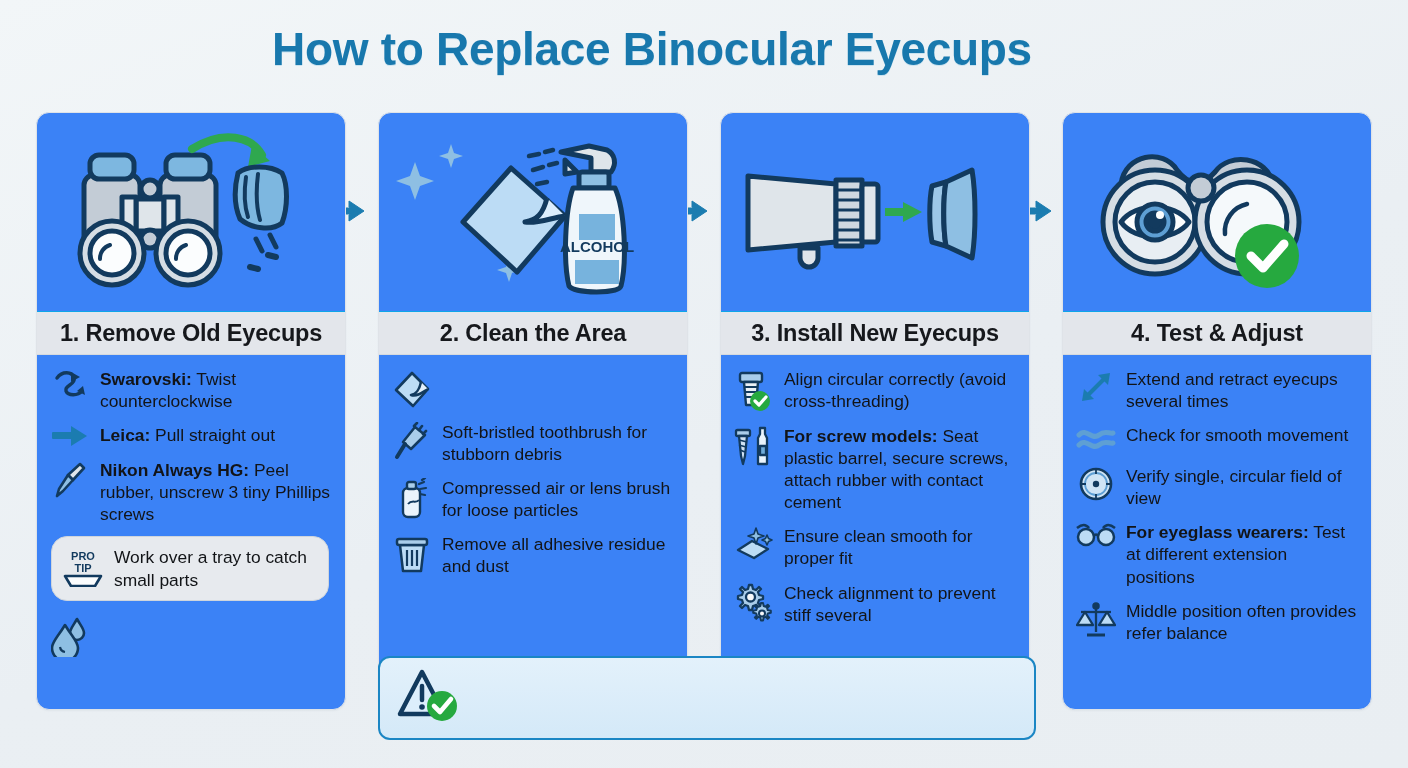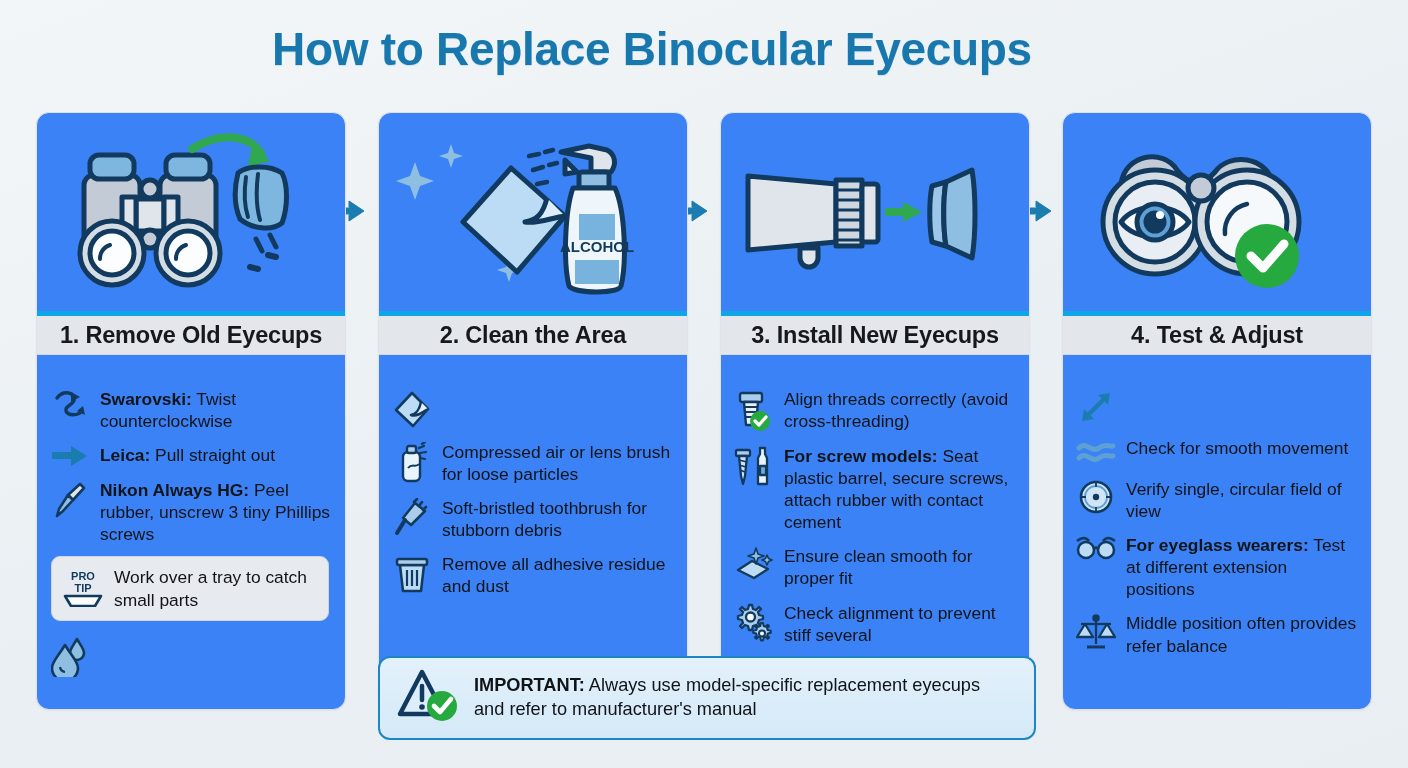--- a/index.html
+++ b/index.html
@@ -43,33 +43,33 @@
   }
   .hero {
     height: 198px;
     position: relative;
     display: flex;
     align-items: center;
     justify-content: center;
   }
   .panel-title {
     background: #e3e6eb;
-    border-top: 5px solid #0ea5e9;
+    border-top: 1px solid #0ea5e9;
     border-bottom: 1px solid #d6dade;
     height: 44px;
     display: flex;
     align-items: center;
     justify-content: center;
     font-size: 23.5px;
     font-weight: bold;
     color: #16181c;
     letter-spacing: -0.2px;
   }
   .panel-body {
-    padding: 32px 14px 10px 12px;
+    padding: 12px 14px 10px 12px;
     flex: 1;
   }
 
   
   .item {
     display: flex;
     align-items: flex-start;
     gap: 9px;
     margin-bottom: 11px;
   }
@@ -86,21 +86,21 @@
     line-height: 1.27;
     color: #121417;
     padding-top: 1px;
   }
   .item .txt b { font-weight: bold; }
 
   
   .protip {
     background: #e7eaee;
     border: 1.5px solid #cfd5dc;
-    border-radius: 9px;
+    border-radius: 16px;
     display: flex;
     align-items: center;
     gap: 8px;
     padding: 9px 10px 9px 8px;
     margin: 4px 2px 12px 2px;
   }
   .protip .ptico { width: 46px; min-width: 46px; text-align: center; }
   .protip .pttxt { font-size: 17.4px; line-height: 1.27; color: #121417; }
 
   
@@ -319,52 +319,52 @@
               <g stroke="#123a5e" stroke-width="2.6" stroke-linejoin="round">
             <path d="M4 21 L20 4 L36 20 L21 37 Z" fill="#bcdcf5"></path>
             <path d="M29 13 C 27 22, 24 25, 19 26 C 25 28, 31 23, 36 20" fill="#e4f1fb"></path>
           </g>
             </svg>
         </span>
       </div>
 
       <div class="item">
         <span class="ico">
+          <svg width="38" height="40" viewBox="0 0 38 40">
+              <g stroke="#123a5e" stroke-width="2.5" stroke-linejoin="round" stroke-linecap="round">
+            <path d="M22 5 L32 13 L18 27 L10 20 Z" fill="#a9cdea"></path>
+            <path d="M21 4 L24 1 M26 8 L29 4 M30 12 L33 9" stroke-width="2.6"></path>
+            <path d="M12 22 L4 35" stroke-width="4"></path>
+          </g>
+            </svg>
+        </span>
+        <span class="txt"><span>Soft-bristled toothbrush for stubborn debris</span></span>
+      </div>
+
+      <div class="item">
+        <span class="ico">
           <svg width="34" height="42" viewBox="0 0 34 42">
               <g stroke="#123a5e" stroke-width="2.4" stroke-linejoin="round">
             <rect x="8" y="10" width="17" height="29" rx="5" fill="#eaf4fc"></rect>
             <rect x="12" y="4" width="9" height="7" rx="2" fill="#a9cdea"></rect>
             <path d="M13 26 C 17 21, 21 26, 24 22" fill="none" stroke-width="2"></path>
           </g>
           <g stroke="#123a5e" stroke-width="2.2" stroke-linecap="round">
             <path d="M24 6 L29 4"></path>
                 <path d="M25 11 L31 10"></path>
                 <path d="M25 16 L30 17"></path>
                 <path d="M27 2 L30 0"></path>
           </g>
             </svg>
         </span>
         <span class="txt"><span>Compressed air or lens brush for loose particles</span></span>
       </div>
 
       <div class="item">
         <span class="ico">
-          <svg width="38" height="40" viewBox="0 0 38 40">
-              <g stroke="#123a5e" stroke-width="2.5" stroke-linejoin="round" stroke-linecap="round">
-            <path d="M22 5 L32 13 L18 27 L10 20 Z" fill="#a9cdea"></path>
-            <path d="M21 4 L24 1 M26 8 L29 4 M30 12 L33 9" stroke-width="2.6"></path>
-            <path d="M12 22 L4 35" stroke-width="4"></path>
-          </g>
-            </svg>
-        </span>
-        <span class="txt"><span>Soft-bristled toothbrush for stubborn debris</span></span>
-      </div>
-
-      <div class="item">
-        <span class="ico">
           <svg width="36" height="40" viewBox="0 0 36 40">
               <g stroke="#123a5e" stroke-width="2.5" stroke-linejoin="round">
             <path d="M6 11 L30 11 L27 37 L9 37 Z" fill="#bcdcf5"></path>
             <rect x="3" y="5" width="30" height="6" rx="2" fill="#a9cdea"></rect>
             <path d="M13 16 L13 32 M18 16 L18 32 M23 16 L23 32" stroke-width="2.2" fill="none"></path>
           </g>
             </svg>
         </span>
         <span class="txt"><span>Remove all adhesive residue and dust</span></span>
       </div>
@@ -406,21 +406,21 @@
           <svg width="38" height="44" viewBox="0 0 38 44">
               <g stroke="#123a5e" stroke-width="2.4" stroke-linejoin="round">
             <rect x="5" y="4" width="22" height="9" rx="2" fill="#a9cdea"></rect>
             <path d="M9 13 L23 13 L21 36 L11 36 Z" fill="#eaf1f7"></path>
             <path d="M9 18 L23 18 M9 23 L23 23 M10 28 L22 28" stroke-width="2" fill="none"></path>
           </g>
           <circle cx="25" cy="32" r="10" fill="#26a93f"></circle>
           <path d="M20 32 L24 36 L31 28" fill="none" stroke="#fff" stroke-width="3.2" stroke-linecap="round" stroke-linejoin="round"></path>
             </svg>
         </span>
-        <span class="txt"><span>Align threads correctly (avoid cross-threading)</span></span>
+        <span class="txt"><span>Align circular correctly (avoid cross-threading)</span></span>
       </div>
 
       <div class="item">
         <span class="ico">
           <svg width="40" height="44" viewBox="0 0 40 44">
               <g stroke="#123a5e" stroke-width="2.3" stroke-linejoin="round">
             <rect x="2" y="4" width="14" height="6" rx="1.5" fill="#a9cdea"></rect>
             <path d="M5 10 L13 10 L11 30 L9 38 L7 30 Z" fill="#cfe2f3"></path>
             <path d="M5 14 L13 16 M5 19 L12 21 M6 24 L11 26" stroke-width="1.8" fill="none"></path>
             <path d="M26 2 L31 2 L31 8 L33 12 L33 38 L24 38 L24 12 L26 8 Z" fill="#eaf4fc"></path>
@@ -495,20 +495,21 @@
       <div class="item">
         <span class="ico">
           <svg width="36" height="36" viewBox="0 0 36 36">
               <g stroke="#1b7cb0" stroke-width="4" stroke-linecap="round">
             <path d="M9 27 L27 9"></path>
           </g>
           <path d="M20 6 L32 4 L30 16 Z" fill="#1b7cb0"></path>
           <path d="M16 30 L4 32 L6 20 Z" fill="#1b7cb0"></path>
             </svg>
         </span>
+        <span class="txt"><span>Extend and retract eyecups several times</span></span>
       </div>
 
       <div class="item">
         <span class="ico">
           <svg width="40" height="28" viewBox="0 0 40 28">
               <g fill="none" stroke="#5e9fd4" stroke-width="5" stroke-linecap="round">
             <path d="M3 10 C 10 2, 16 16, 23 10 C 29 5, 33 9, 37 8"></path>
             <path d="M3 20 C 10 12, 16 26, 23 20 C 29 15, 33 19, 37 18"></path>
           </g>
             </svg>
@@ -569,14 +570,13 @@
 <div class="important">
   <span class="warn">
     <svg width="66" height="60" viewBox="0 0 66 60">
       <path d="M26 6 L48 48 L4 48 Z" fill="#dceefc" stroke="#123a5e" stroke-width="4.5" stroke-linejoin="round"></path>
       <path d="M26 20 L26 34" stroke="#123a5e" stroke-width="4.5" stroke-linecap="round"></path>
       <circle cx="26" cy="41" r="2.8" fill="#123a5e"></circle>
       <circle cx="46" cy="40" r="15" fill="#26a93f"></circle>
       <path d="M38 40 L44 46 L55 33" fill="none" stroke="#fff" stroke-width="4.6" stroke-linecap="round" stroke-linejoin="round"></path>
     </svg>
   </span>
-  <span class="itxt"><b>IMPORTANT:</b><span> Always use model-specific replacement eyecups and refer to manufacturer's manual</span></span>
 </div>
 
 </body></html>

